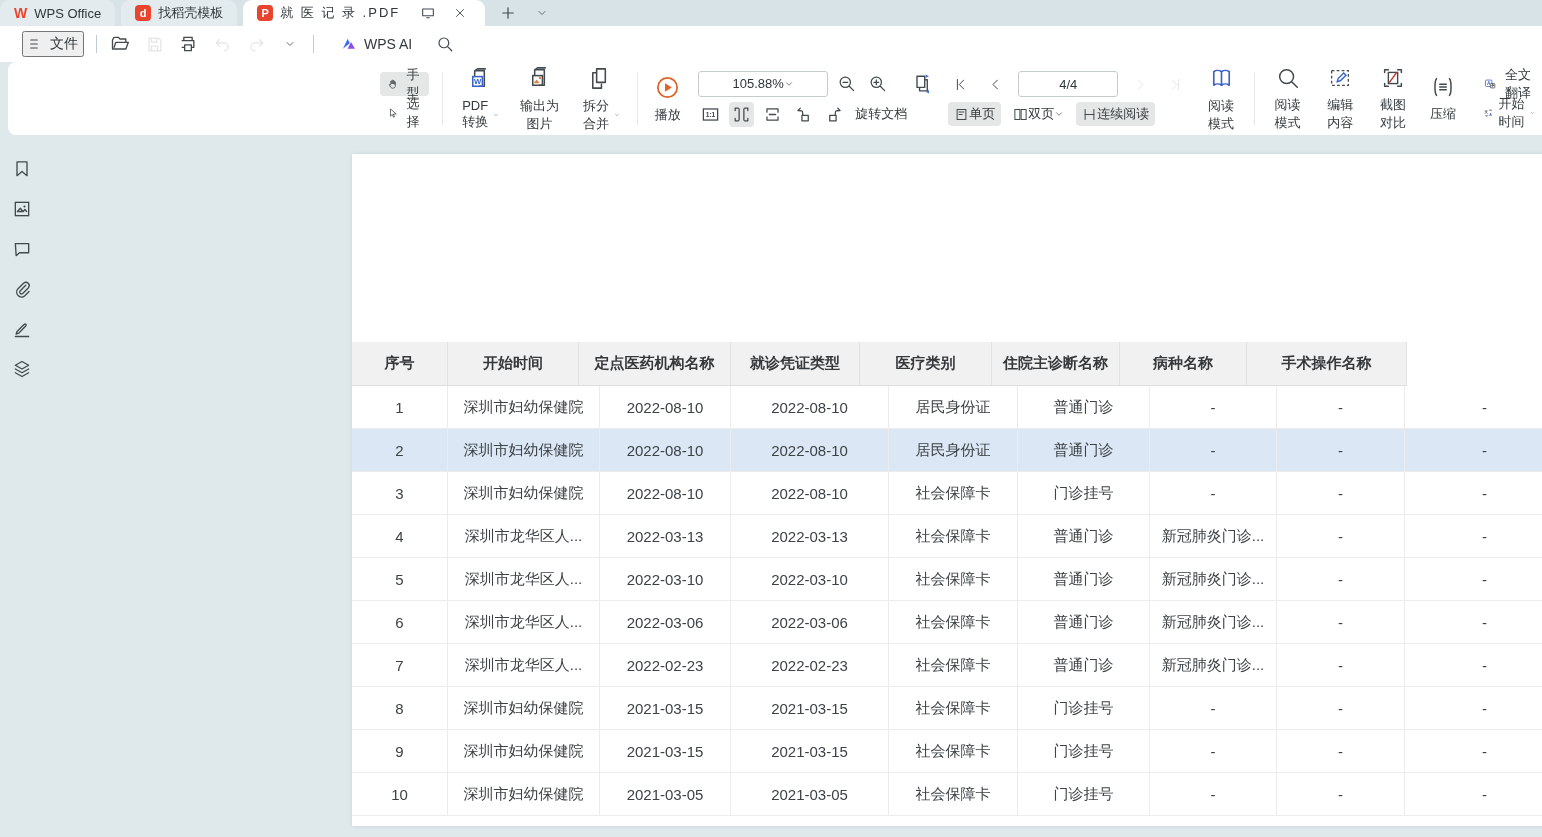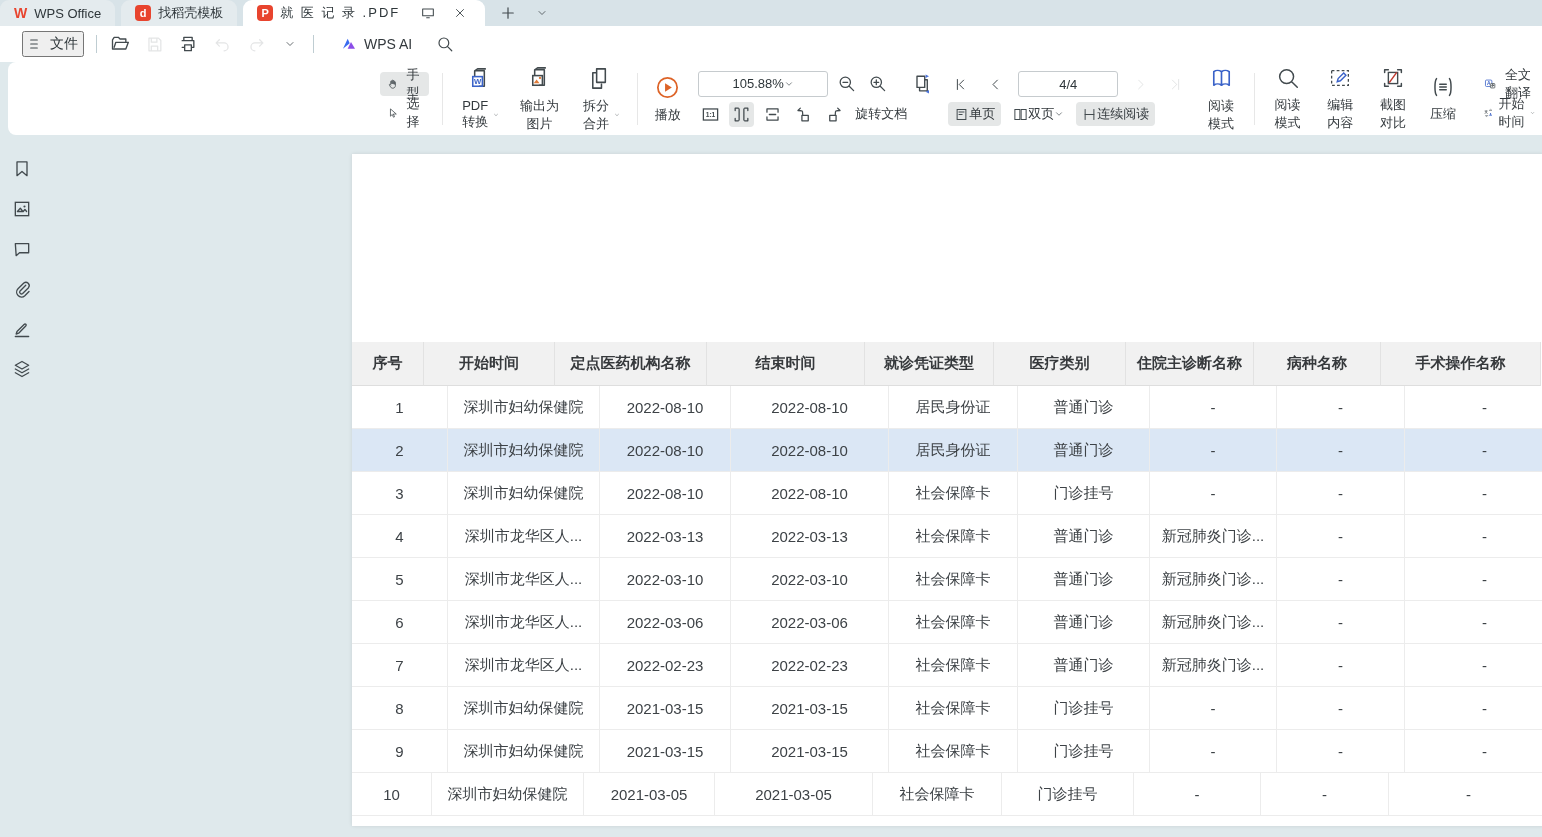--- a/index.html
+++ b/index.html
@@ -420,24 +420,23 @@
     <span class="ricon">
         <svg width="20" height="20" viewBox="0 0 24 24">
           <path class="ico" d="M12 3l8 4.5-8 4.5-8-4.5zM4 12l8 4.5 8-4.5M4 16.5L12 21l8-4.5"></path>
         </svg>
       </span>
   </div>
 
   <div class="page">
     <div class="rectable">
       <div class="tr">
-          <div class="th" style="width: 72px;">序号</div>
+          <div class="th" style="width: 96px;">序号</div>
           <div class="th" style="width: 131px;">开始时间</div>
           <div class="th" style="width: 152px;">定点医药机构名称</div>
-          <div class="th" style="width: 158px;">结束时间</div>
           <div class="th" style="width: 129px;">就诊凭证类型</div>
           <div class="th" style="width: 132px;">医疗类别</div>
           <div class="th" style="width: 128px;">住院主诊断名称</div>
           <div class="th" style="width: 127px;">病种名称</div>
           <div class="th" style="width: 160px;">手术操作名称</div>
         </div>
       <div>
           <div class="tr">
             <div class="td" style="width: 96px;">1</div>
             <div class="td" style="width: 152px;">深圳市妇幼保健院</div>
@@ -531,21 +530,21 @@
             <div class="td" style="width: 152px;">深圳市妇幼保健院</div>
             <div class="td" style="width: 131px;">2021-03-15</div>
             <div class="td" style="width: 158px;">2021-03-15</div>
             <div class="td" style="width: 129px;">社会保障卡</div>
             <div class="td" style="width: 132px;">门诊挂号</div>
             <div class="td" style="width: 127px;">-</div>
             <div class="td" style="width: 128px;">-</div>
             <div class="td" style="width: 160px;">-</div>
           </div>
           <div class="tr">
-            <div class="td" style="width: 80px;">10</div>
+            <div class="td" style="width: 96px;">10</div>
             <div class="td" style="width: 152px;">深圳市妇幼保健院</div>
             <div class="td" style="width: 131px;">2021-03-05</div>
             <div class="td" style="width: 158px;">2021-03-05</div>
             <div class="td" style="width: 129px;">社会保障卡</div>
             <div class="td" style="width: 132px;">门诊挂号</div>
             <div class="td" style="width: 127px;">-</div>
             <div class="td" style="width: 128px;">-</div>
             <div class="td" style="width: 160px;">-</div>
           </div>
         </div>

